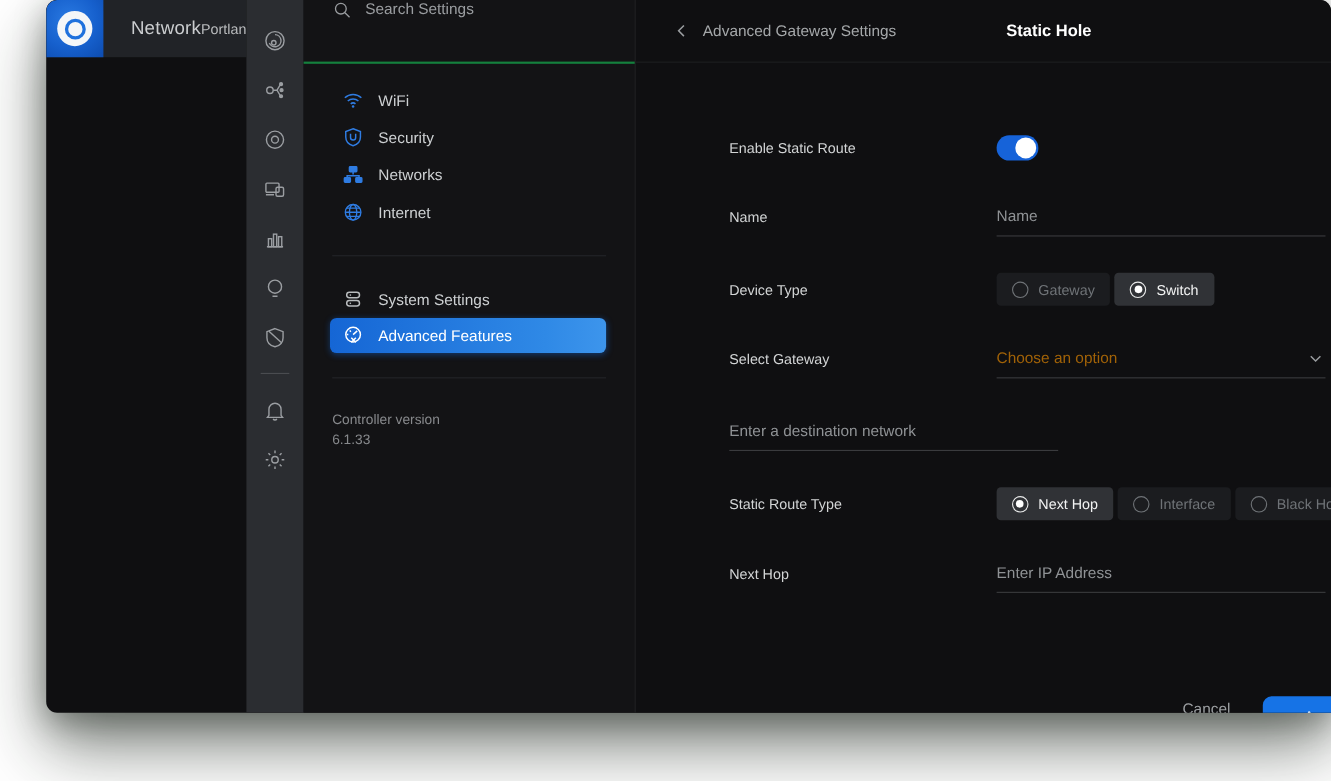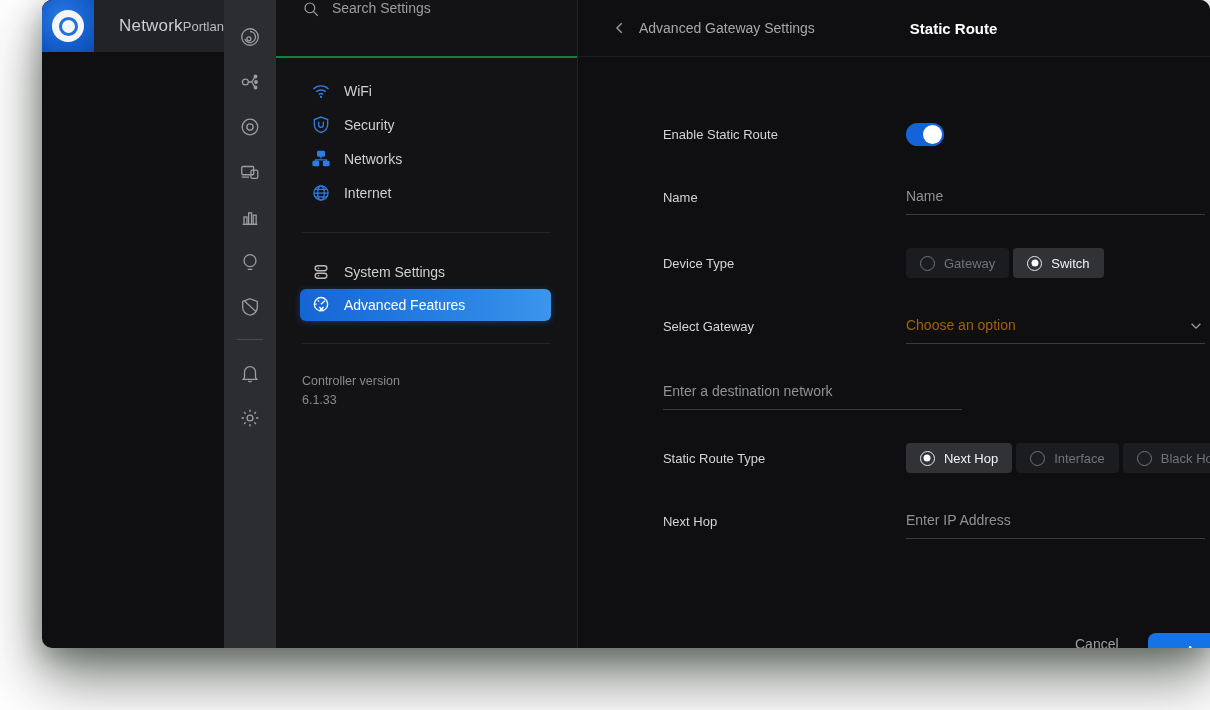--- a/index.html
+++ b/index.html
@@ -256,21 +256,21 @@
     </div>
 
     <div class="content">
       <div class="content-header">
         <div class="breadcrumb">
           <svg width="14" height="14" viewBox="0 0 16 16" fill="none" stroke="#9a9da0" stroke-width="1.6">
             <path d="M10 2.5L4.5 8L10 13.5"></path>
           </svg>
           <span>Advanced Gateway Settings</span>
         </div>
-        <div class="page-title">Static Route</div>
+        <div class="page-title">Static Hole</div>
       </div>
 
       <div class="form">
 
         <div class="frow">
           <div class="flabel">Enable Static Route</div>
           <div class="fcontrol">
             <div class="toggle">
                 <div class="knob"></div>
               </div>

